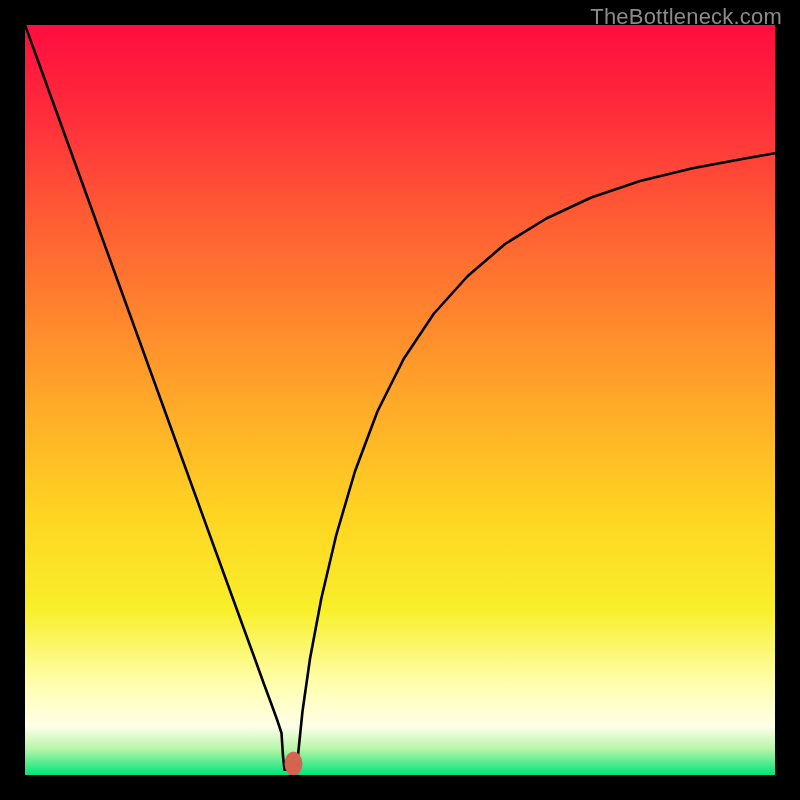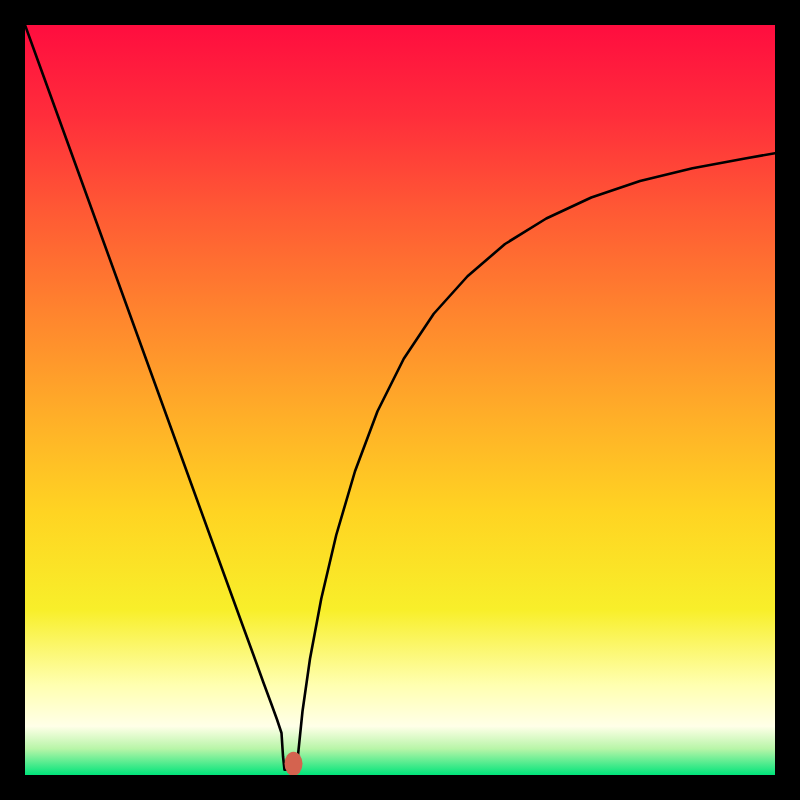--- a/index.html
+++ b/index.html
@@ -36,20 +36,21 @@
   .plot svg {
     display: block;
     width: 750px;
     height: 750px;
   }
 </style>
 </head>
 <body>
 
 <div class="frame">
+  <div class="watermark">TheBottleneck.com</div>
   <div class="plot">
     <svg viewBox="0 0 100 100" preserveAspectRatio="none">
       <defs>
         <linearGradient id="bg-grad" x1="0" y1="0" x2="0" y2="1">
             <stop offset="0%" stop-color="#ff0d3f"></stop>
             <stop offset="12%" stop-color="#ff2d3b"></stop>
             <stop offset="25%" stop-color="#ff5a34"></stop>
             <stop offset="38%" stop-color="#ff832e"></stop>
             <stop offset="52%" stop-color="#ffae28"></stop>
             <stop offset="65%" stop-color="#ffd422"></stop>

